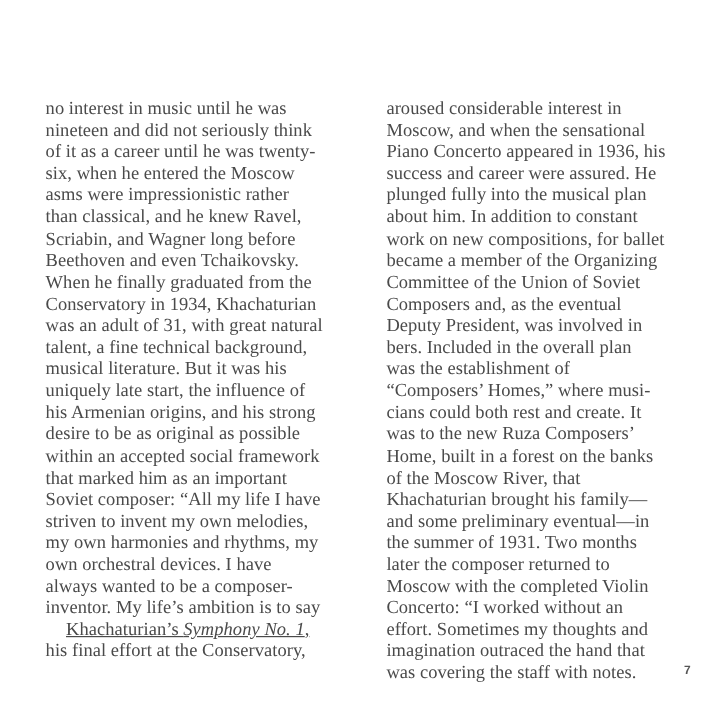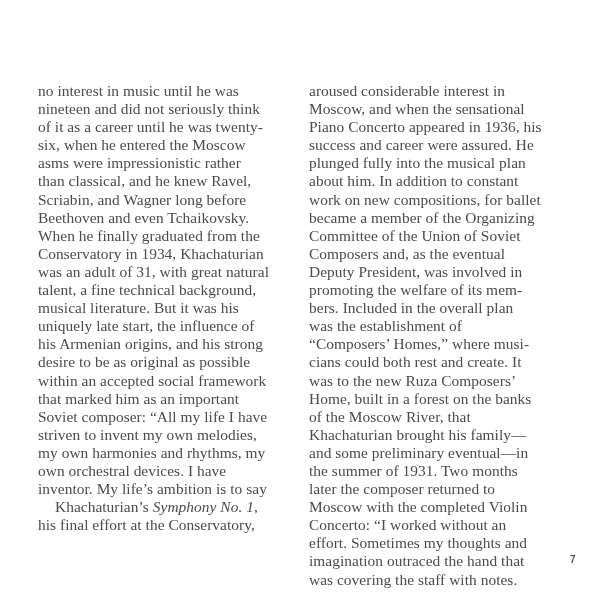--- a/index.html
+++ b/index.html
@@ -23,26 +23,26 @@
   .column {
     position: absolute;
     top: 34px;
     width: 260px;
     font-size: 15.4px;
     line-height: 18.1px;
     letter-spacing: 0.05px;
     margin-top: 48px;
   }
   .col-left { left: 38px; }
-  .col-right { left: 309px; width: 270px; }
+  .col-right { left: 322px; width: 270px; }
   .line {
     display: block;
     white-space: nowrap;
   }
-  .indent { padding-left: 17px; }
+  .indent { padding-left: 17px; text-decoration: underline; }
   em { font-style: italic; }
   .page-number {
     position: absolute;
     left: 570px;
     top: 554px;
     font-family: "Liberation Sans", "DejaVu Sans", sans-serif;
     font-weight: bold;
     font-size: 10px;
     color: #555555;
   }
@@ -68,38 +68,38 @@
     <span class="line">musical literature.  But it was his</span>
     <span class="line">uniquely late start, the influence of</span>
     <span class="line">his Armenian origins, and his strong</span>
     <span class="line">desire to be as original as possible</span>
     <span class="line">within an accepted social framework</span>
     <span class="line">that marked him as an important</span>
     <span class="line">Soviet composer: “All my life I have</span>
     <span class="line">striven to invent my own melodies,</span>
     <span class="line">my own harmonies and rhythms, my</span>
     <span class="line">own orchestral devices.  I have</span>
+    <span class="line">always wanted to be a composer-</span>
     <span class="line">inventor.  My life’s ambition is to say</span>
     <span class="line indent"><span>Khachaturian’s </span><em>Symphony No. 1</em><span>,</span></span>
     <span class="line">his final effort at the Conservatory,</span>
   </div>
 
   <div class="column col-right">
     <span class="line">aroused considerable interest in</span>
     <span class="line">Moscow, and when the sensational</span>
     <span class="line">Piano Concerto appeared in 1936, his</span>
     <span class="line">success and career were assured.  He</span>
     <span class="line">plunged fully into the musical plan</span>
     <span class="line">about him.  In addition to constant</span>
     <span class="line">work on new compositions, for ballet</span>
     <span class="line">became a member of the Organizing</span>
     <span class="line">Committee of the Union of Soviet</span>
     <span class="line">Composers and, as the eventual</span>
     <span class="line">Deputy President, was involved in</span>
-    <span class="line">promoting the welfare of its mem-</span>
     <span class="line">bers.  Included in the overall plan</span>
     <span class="line">was the establishment of</span>
     <span class="line">“Composers’ Homes,” where musi-</span>
     <span class="line">cians could both rest and create.  It</span>
     <span class="line">was to the new Ruza Composers’</span>
     <span class="line">Home, built in a forest on the banks</span>
     <span class="line">of the Moscow River, that</span>
     <span class="line">Khachaturian brought his family—</span>
     <span class="line">and some preliminary eventual—in</span>
     <span class="line">the summer of 1931.  Two months</span>

